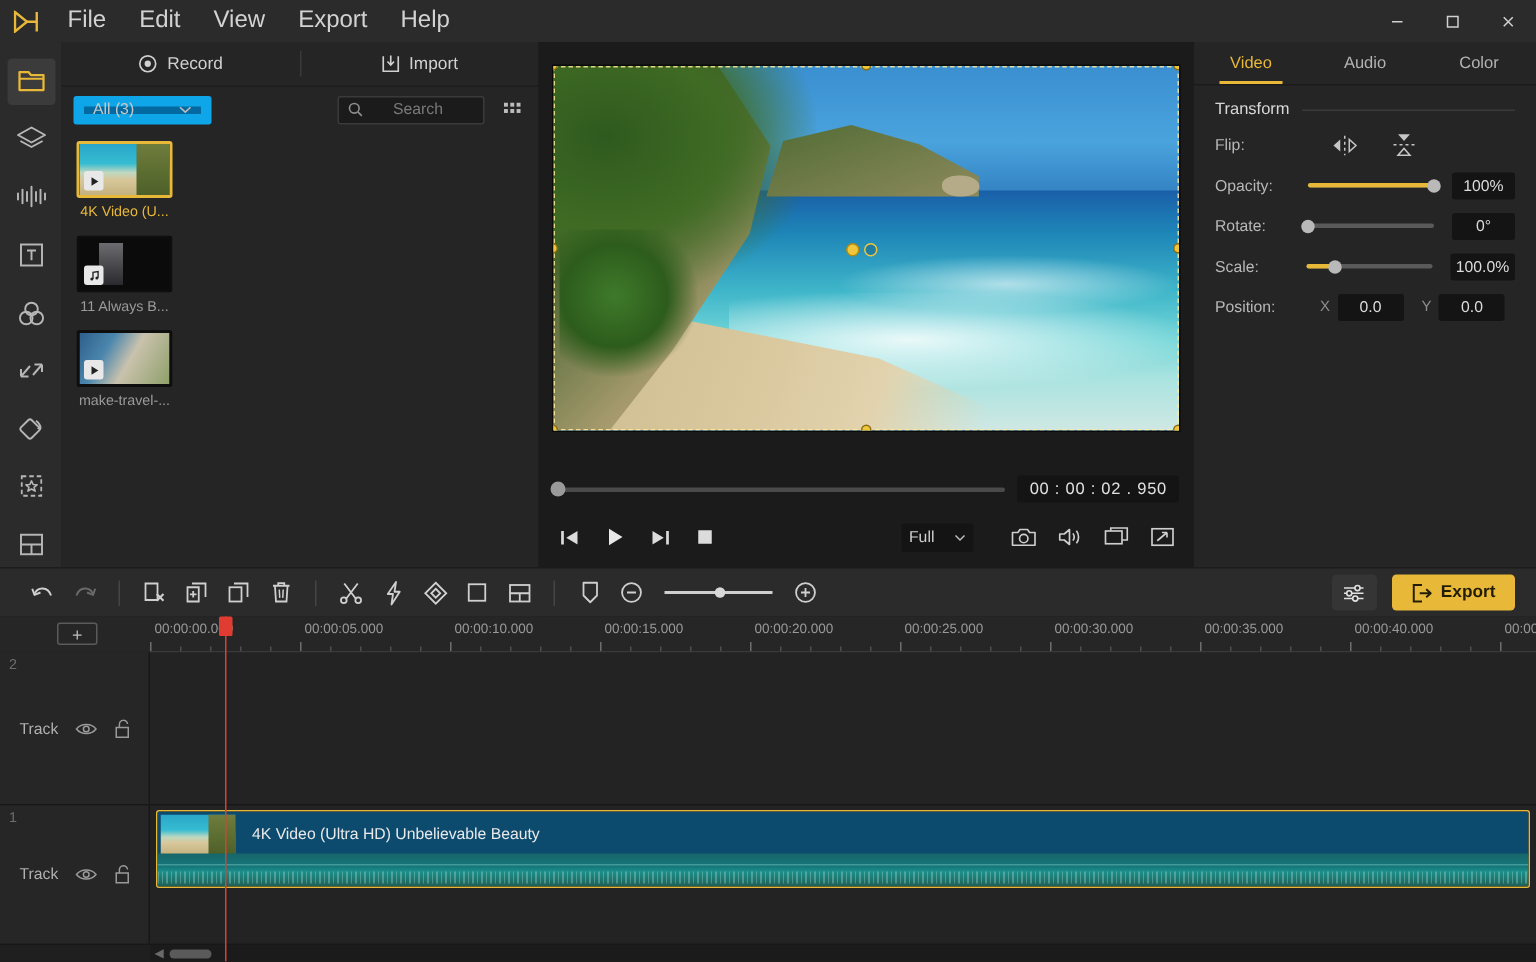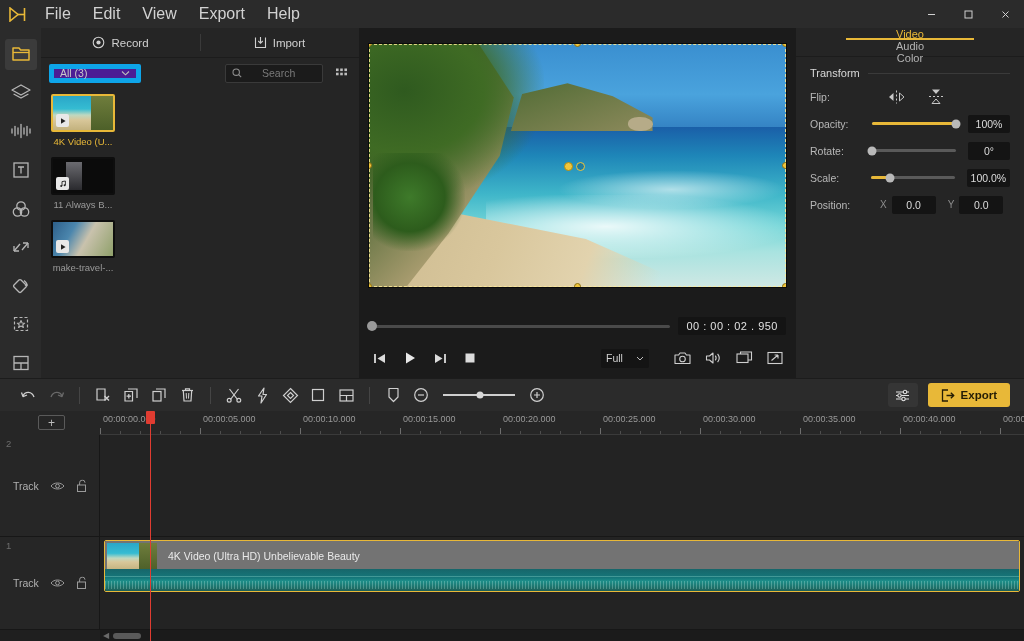--- a/index.html
+++ b/index.html
@@ -51,21 +51,21 @@
     flex: 1; display: flex; align-items: center; justify-content: center; gap: 6px;
     font-size: 11.5px; color: #d0d0d0; position: relative;
   }
   .media-tab + .media-tab::before {
     content: ""; position: absolute; left: 0; top: 6px; bottom: 6px; width: 1px; background: #3a3a3a;
   }
   .media-toolbar {
     height: 30px; display: flex; align-items: center; padding: 0 8px; gap: 8px;
   }
   .filter-select {
-    width: 92px; height: 19px; background: #4c1d95; border: 5px solid #0ea5e9; border-radius: 2px;
+    width: 92px; height: 19px; background: #0369a1; border: 7px solid #0ea5e9; border-radius: 2px;
     display: flex; align-items: center; padding: 0 6px; font-size: 10.5px; color: #c9c9c9;
     justify-content: space-between;
   }
   .search-box {
     margin-left: auto; width: 98px; height: 19px; background: #1b1b1b; border: 1px solid #3a3a3a;
     border-radius: 2px; display: flex; align-items: center; gap: 20px; padding: 0 6px;
   }
   .search-box input {
     background: transparent; border: 0; outline: 0; color: #c9c9c9; font-size: 10.5px;
     width: 100%; font-family: "Liberation Sans", sans-serif;
@@ -185,21 +185,21 @@
     margin-left: auto; background: #141414; border-radius: 2px; height: 19px; width: 48px;
     display: flex; align-items: center; justify-content: space-between; padding: 0 5px;
     font-size: 10.5px; color: #d0d0d0;
   }
   .pright { display: flex; align-items: center; gap: 13px; margin-left: 12px; }
 
   
   .props {
     position: absolute; left: 796px; top: 28px; width: 228px; height: 350px; background: #252525;
   }
-  .prop-tabs { display: flex; height: 28px; flex-direction: column; }
+  .prop-tabs { display: flex; height: 28px; }
   .prop-tab {
     flex: 1; display: flex; align-items: center; justify-content: center; font-size: 11px;
     color: #b4b4b4; position: relative;
   }
   .prop-tab.active { color: #e8b838; }
   .prop-tab.active::after {
     content: ""; position: absolute; left: 22%; right: 22%; bottom: 0; height: 2px; background: #e8b838;
   }
   .prop-sep { height: 1px; background: #1c1c1c; }
   .section-head {
@@ -268,21 +268,21 @@
   .track-num { position: absolute; left: 6px; top: 3px; font-size: 9.5px; color: #6d6d6d; }
   .track-name { position: absolute; left: 13px; top: 50%; transform: translateY(-50%); font-size: 10.5px; color: #b0b0b0; }
   .track-eye { position: absolute; right: 34px; top: 50%; transform: translateY(-50%); }
   .track-lock { position: absolute; right: 12px; top: 50%; transform: translateY(-50%); }
   .track-body { position: absolute; left: 100px; right: 0; top: 0; height: 100%; background: #232323; }
 
   .clip {
     position: absolute; left: 4px; top: 3px; height: 52px; border: 1px solid #e8b838;
     border-radius: 2px; background: #111; overflow: hidden;
   }
-  .clip-top { position: absolute; left: 0; top: 0; right: 0; height: 30px; background: #737373; display: flex; align-items: center; }
+  .clip-top { position: absolute; left: 0; top: 0; right: 0; height: 30px; background: #0c4a6e; display: flex; align-items: center; }
   .clip-thumb { width: 50px; height: 27px; margin: 0 2px; position: relative; overflow: hidden; flex: 0 0 auto; }
   .clip-title { font-size: 10.5px; color: #e9e9e9; margin-left: 9px; white-space: nowrap; }
   .clip-audio {
     position: absolute; left: 0; right: 0; bottom: 0; height: 22px;
     background: linear-gradient(180deg,#17666a 0%,#15777a 40%,#1d8f8a 55%,#1d5f57 100%);
   }
   .wave {
     position: absolute; left: 0; right: 0; bottom: 2px; height: 8px;
     background: repeating-linear-gradient(90deg, rgba(190,235,225,.55) 0 1px, rgba(190,235,225,0) 1px 3px);
     opacity: .55;

